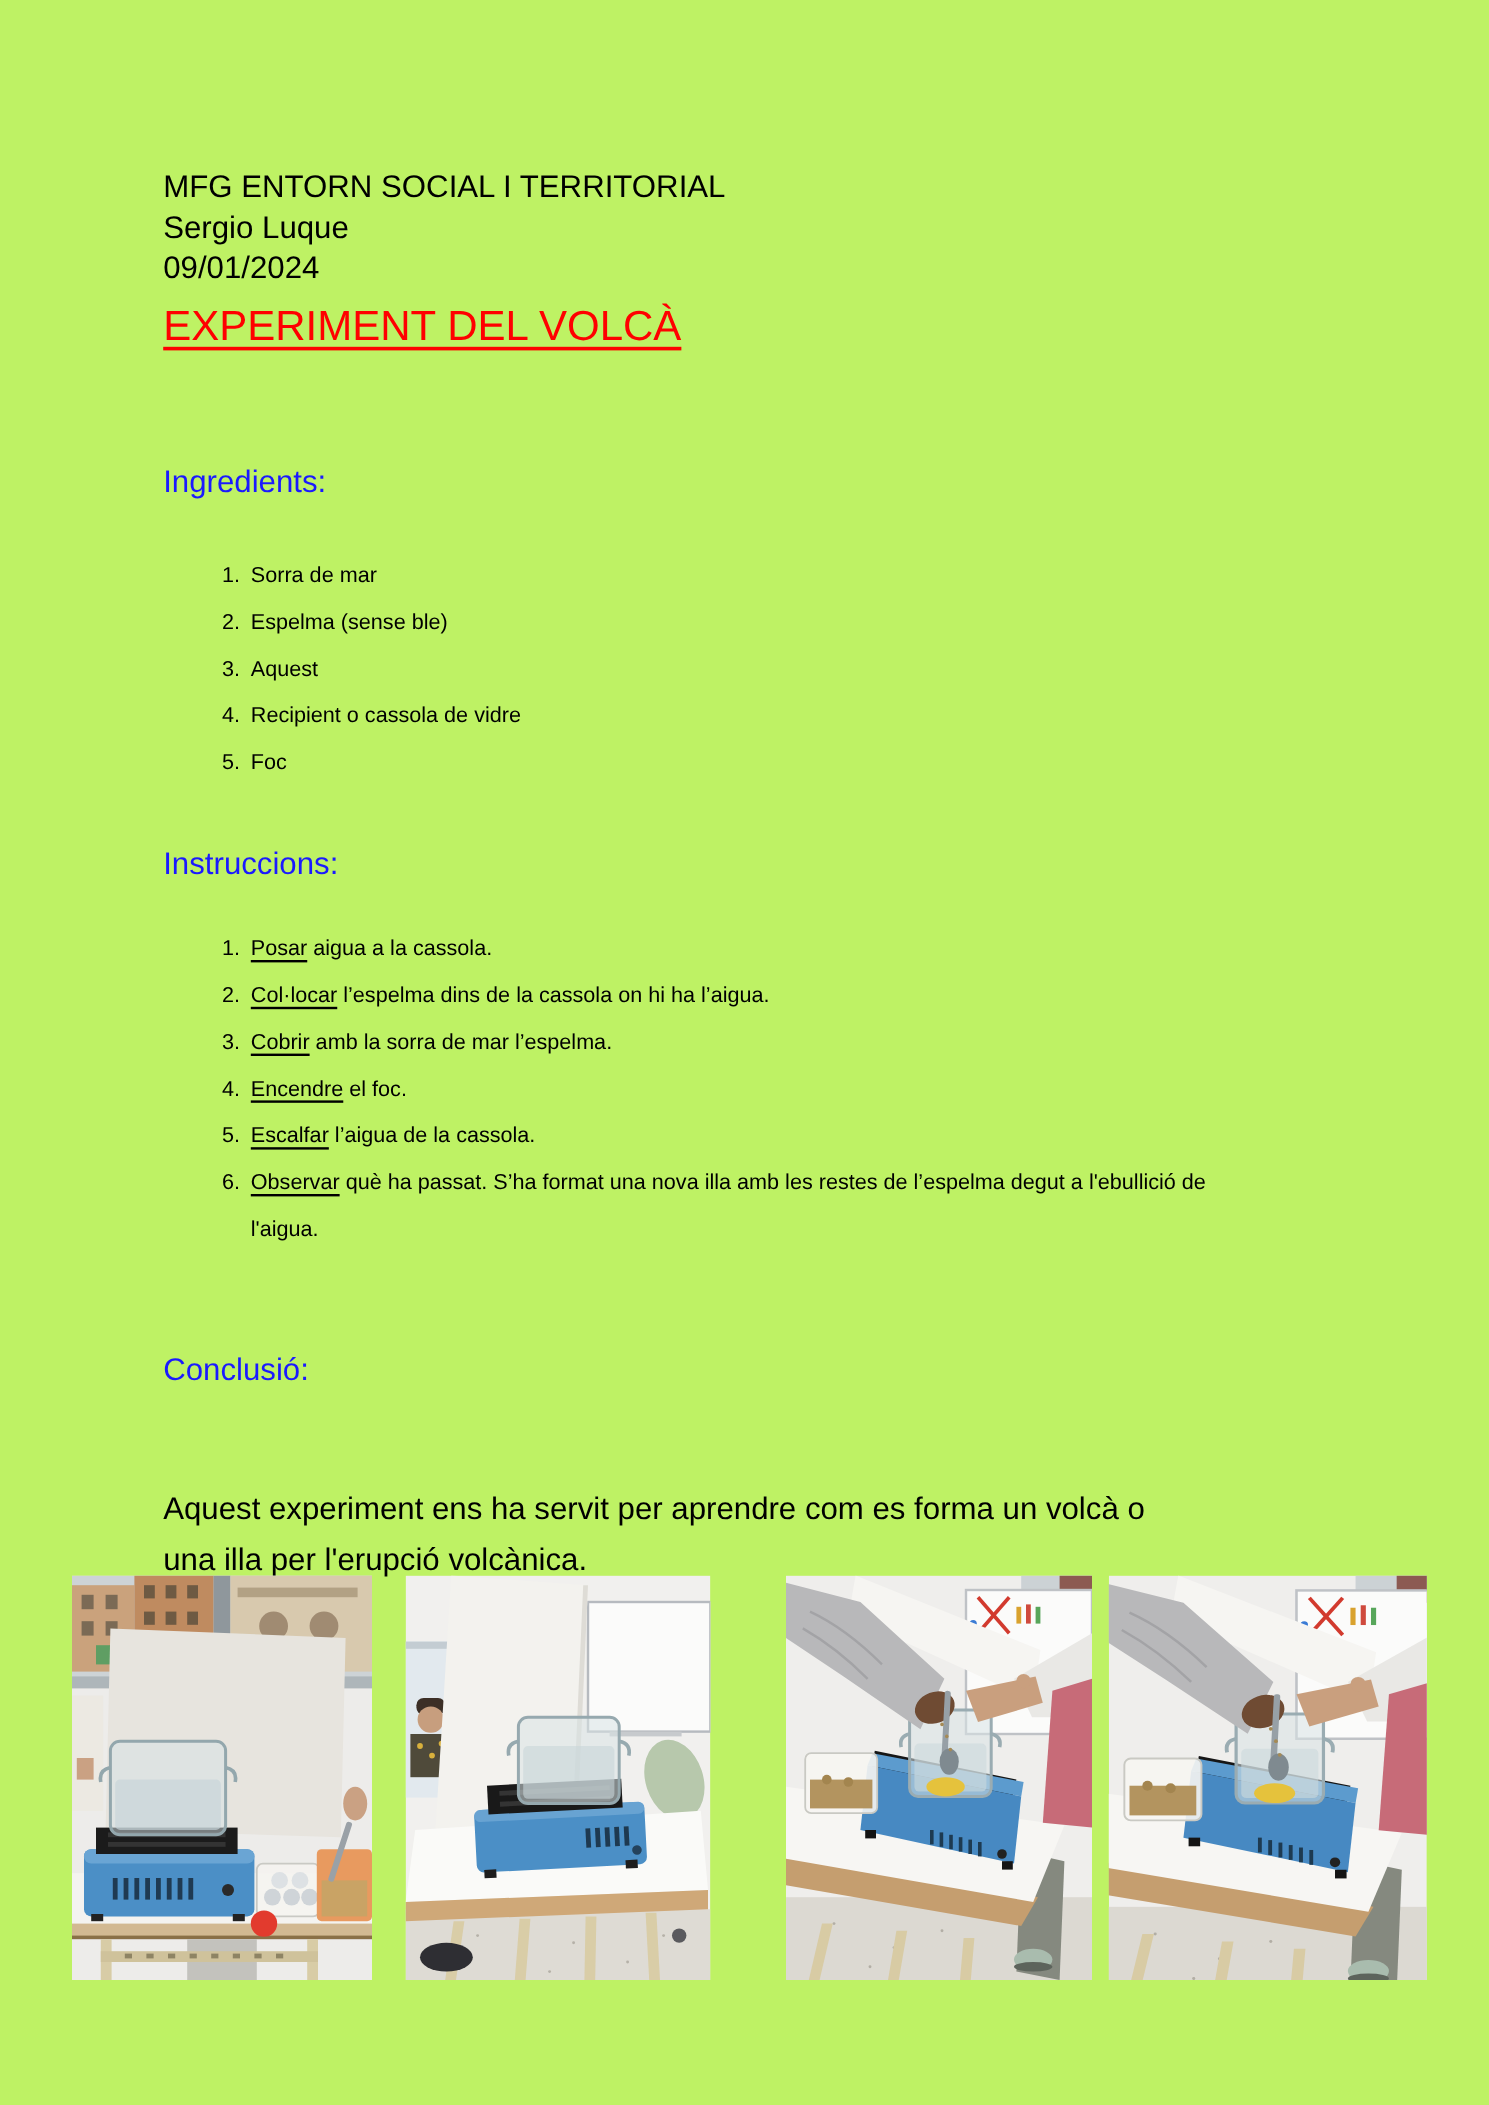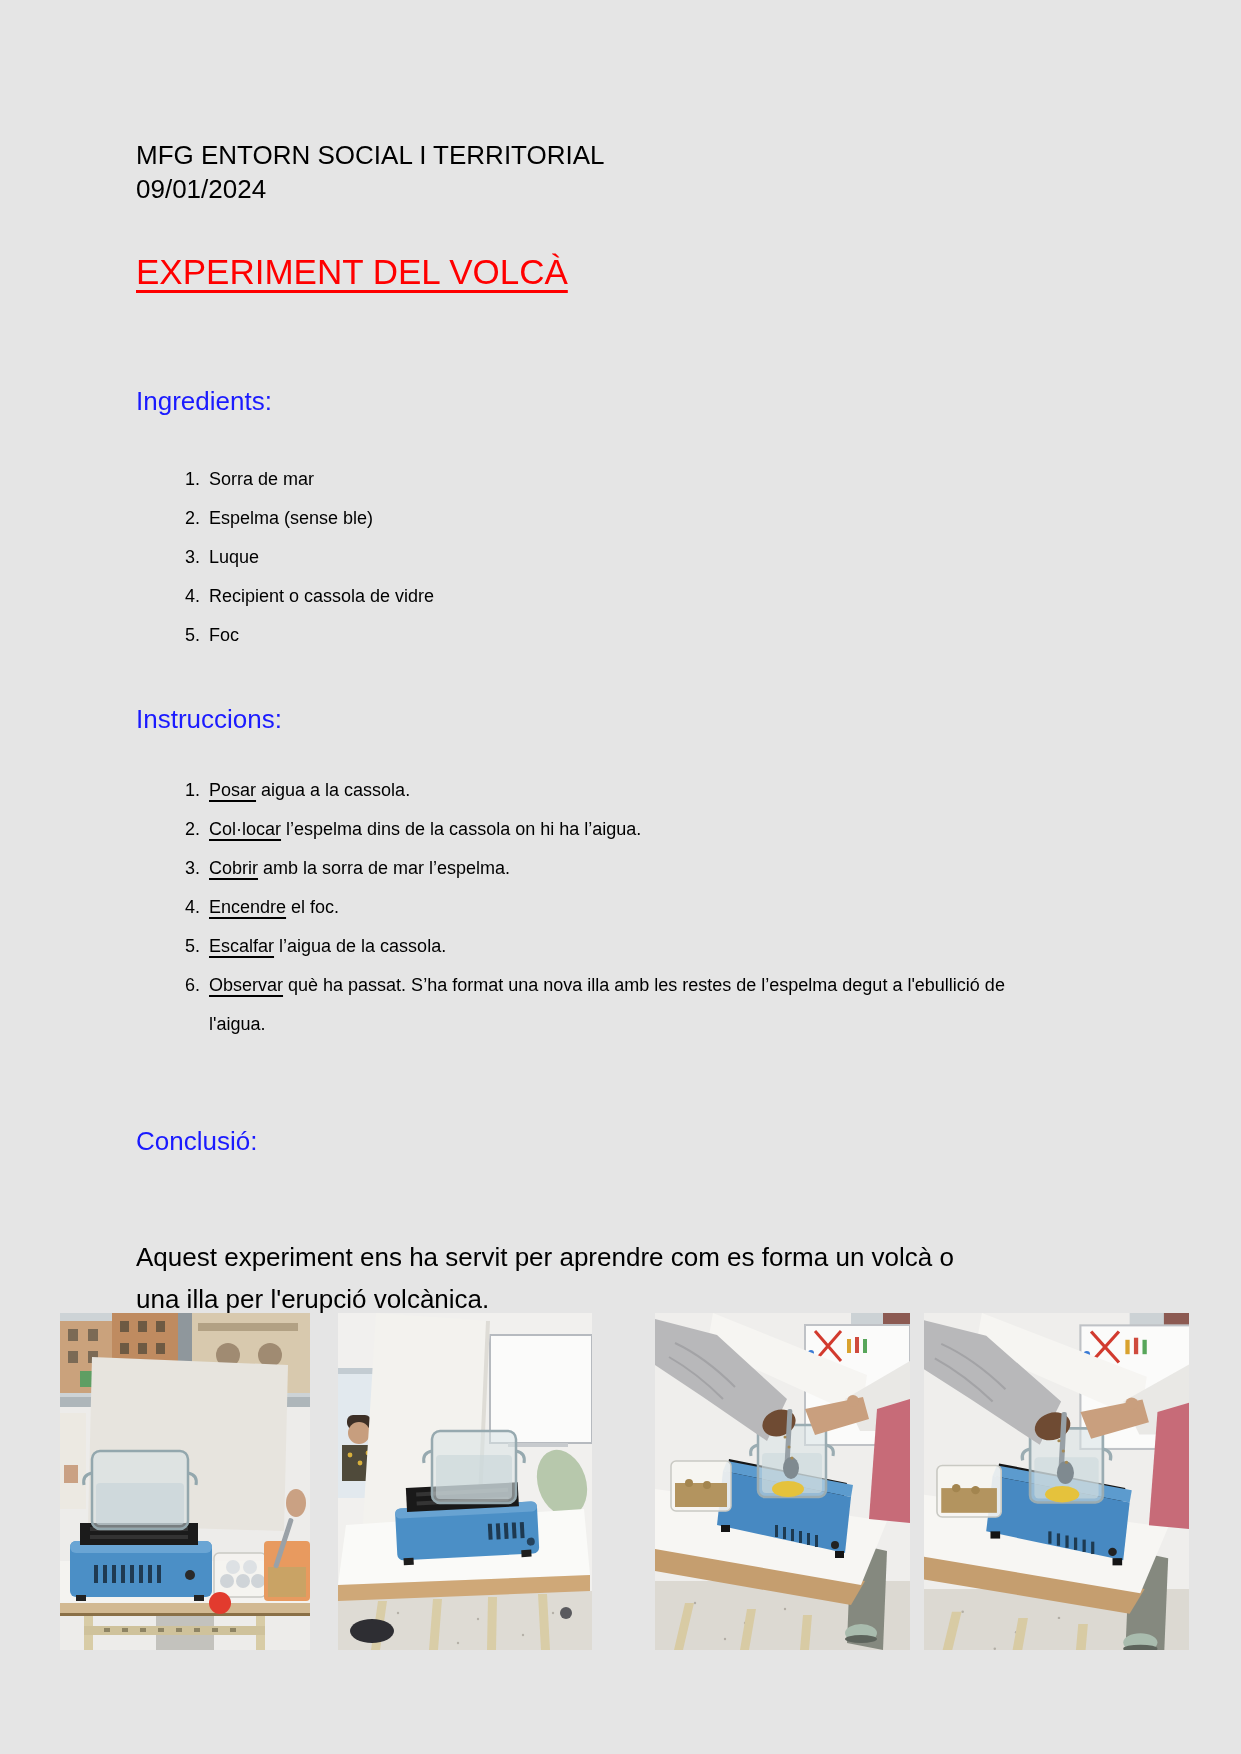--- a/index.html
+++ b/index.html
@@ -1,18 +1,18 @@
 <!DOCTYPE html>
 <html><head>
 <meta charset="utf-8">
 <style>
   html,body { margin:0; padding:0; background:#ffffff; }
   .page {
     position:relative; width:1241px; height:1754px; margin:0 auto;
-    background:#e5e5e5; overflow:hidden;
+    background:#bef264; overflow:hidden;
     font-family:"Liberation Sans", sans-serif; color:#000000;
   }
   .hdr { position:absolute; left:136px; top:138px; font-size:26px; line-height:34px; }
   .doc-title {
     position:absolute; left:136px; right:136px; top:252px;
     text-align:left; font-size:35px; color:#ff0000;
     text-decoration:underline; text-decoration-thickness:3px; text-underline-offset:6px;
   }
   .sec-h { position:absolute; left:136px; font-size:26px; color:#1a1aff; }
   .h-ing  { top:386px; }
@@ -37,30 +37,31 @@
   .ph3 { left:655px; width:255px; }
   .ph4 { left:924px; width:265px; }
 </style>
 </head>
 <body>
 
 <div class="page">
 
   <div class="hdr">
     <div>MFG ENTORN SOCIAL I TERRITORIAL</div>
+    <div>Sergio Luque</div>
     <div>09/01/2024</div>
   </div>
 
   <div class="doc-title">EXPERIMENT DEL VOLCÀ</div>
 
   <div class="sec-h h-ing">Ingredients:</div>
   <ol class="doclist list-ing">
     <li>Sorra de mar</li>
     <li>Espelma (sense ble)</li>
-    <li>Luque</li>
+    <li>Aquest</li>
     <li>Recipient o cassola de vidre</li>
     <li>Foc</li>
   </ol>
 
   <div class="sec-h h-ins">Instruccions:</div>
   <ol class="doclist list-ins">
     <li><span class="u">Posar</span><span> aigua a la cassola.</span></li>
     <li><span class="u">Col·locar</span><span> l’espelma dins de la cassola on hi ha l’aigua.</span></li>
     <li><span class="u">Cobrir</span><span> amb la sorra de mar l’espelma.</span></li>
     <li><span class="u">Encendre</span><span> el foc.</span></li>

